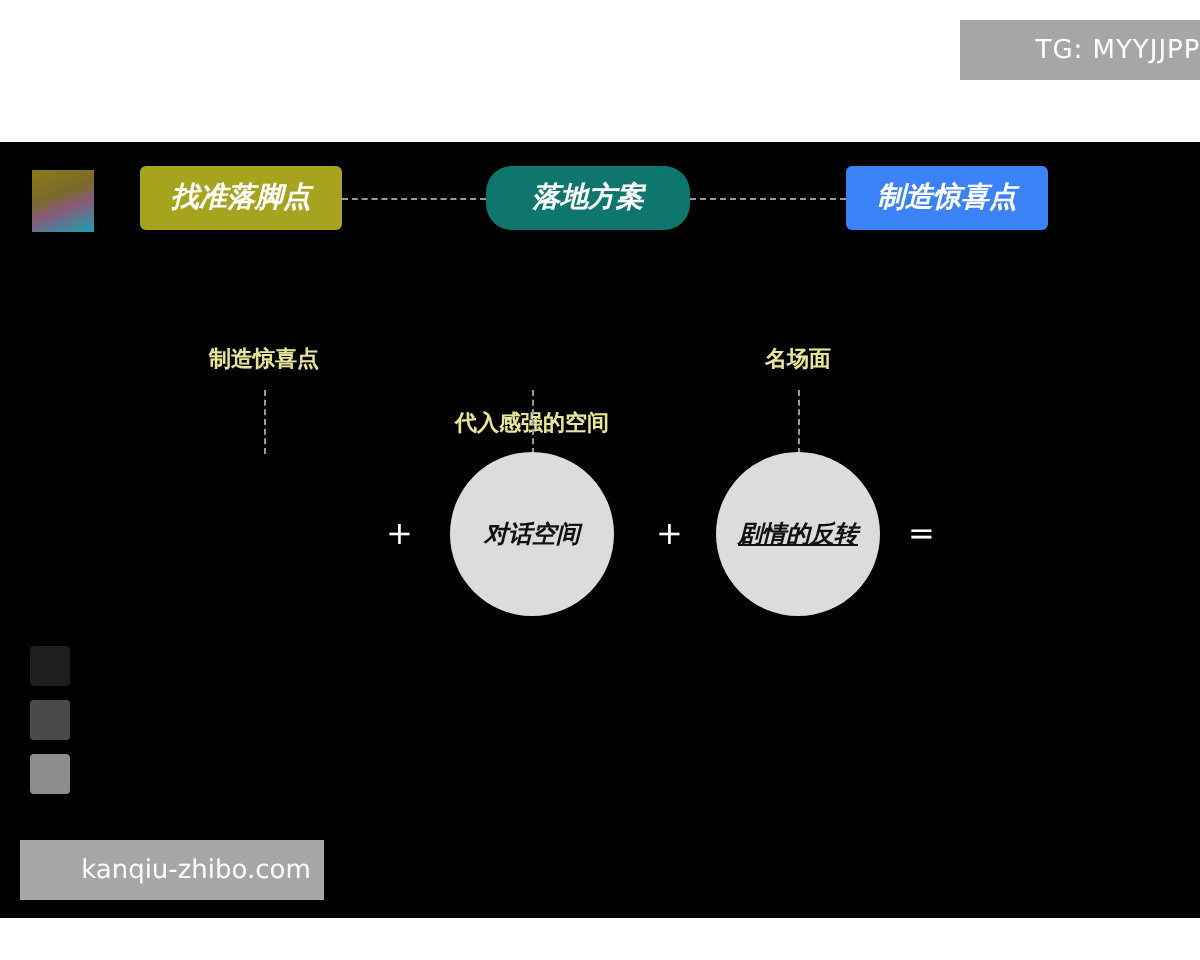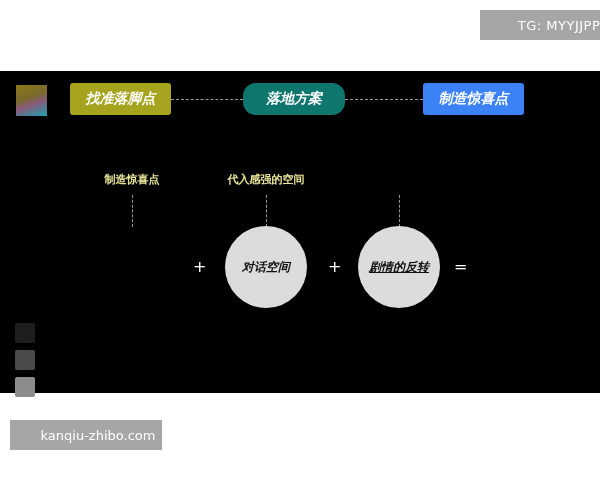--- a/index.html
+++ b/index.html
@@ -2,21 +2,21 @@
 <html><head>
 <meta charset="utf-8">
 <style>
   html, body { margin:0; padding:0; }
   body { width:600px; height:480px; background:#ffffff; position:relative; overflow:hidden;
          font-family: "DejaVu Sans", sans-serif; }
   .watermark { position:absolute; background:#a6a6a6; color:#ffffff; font-family:"DejaVu Sans", sans-serif;
                font-size:13px; display:flex; align-items:center; justify-content:center;padding-left:24px; }
   #wm-top { left:480px; top:10px; width:110px; height:30px; letter-spacing:0.5px; }
   #wm-bottom { left:10px; top:420px; width:128px; height:30px; }
-  .panel { position:absolute; left:0; top:71px; width:600px; height:322px; background:#000000; }
+  .panel { position:absolute; left:0; top:71px; width:600px; height:388px; background:#000000; }
   .logo { position:absolute; left:16px; top:14px; width:31px; height:31px;
           background: linear-gradient(160deg, #8a7a1a 0%, #7a6a2a 40%, #8a5a7a 60%, #1aa0b0 100%); }
   .step { position:absolute; top:12px; height:32px; border-radius:3px; display:flex; align-items:center;
           justify-content:center; color:#ffffff; font-weight:bold; font-size:14px; font-style:italic; }
   #step-1 { left:70px; width:101px; background:#a6a41e; }
   #step-2 { left:243px; width:102px; background:#0f766e;border-radius:13px; }
   #step-3 { left:423px; width:101px; background:#3b82f6; }
   .hline { position:absolute; top:28px; height:0; border-top:1px dashed #9a9a9a; }
   .attr { position:absolute; top:101px; color:#e8e49a; font-size:11px; font-weight:bold; text-align:center; width:120px; }
   .vline { position:absolute; top:124px; height:32px; width:0; border-left:1px dashed #9a9a9a; }
@@ -38,28 +38,29 @@
   <div class="hline" style="left:171px;width:72px;"></div>
   <div class="step" id="step-2">落地方案</div>
   <div class="hline" style="left:345px;width:78px;"></div>
   <div class="step" id="step-3">制造惊喜点</div>
 
   <div class="attr" style="left:72px;">制造惊喜点</div>
   <div class="vline" style="left:132px;"></div>
 
   <div class="op" style="left:193px;">+</div>
 
-  <div class="attr" style="left:206px;">代入感强的空间</div>
+  <div class="attr" style="left:206px;margin-top:32px;">代入感强的空间</div>
   <div class="vline" style="left:266px;"></div>
   <div class="circle" style="left:225px;">
       <span>对话空间</span>
     </div>
 
   <div class="op" style="left:328px;">+</div>
 
+  <div class="attr" style="left:339px;">名场面</div>
   <div class="vline" style="left:399px;"></div>
   <div class="circle" style="left:358px;text-decoration:underline;">
       <span>剧情的反转</span>
     </div>
 
   <div class="op" style="left:454px;">=</div>
 
   <div class="swatch" style="top:252px;background:#1e1e1e;"></div>
   <div class="swatch" style="top:279px;background:#4a4a4a;"></div>
   <div class="swatch" style="top:306px;background:#8c8c8c;"></div>

